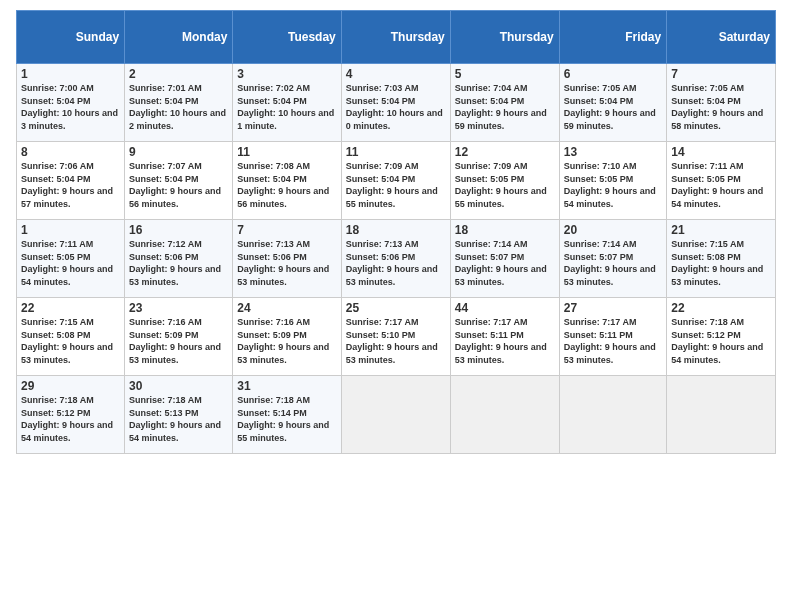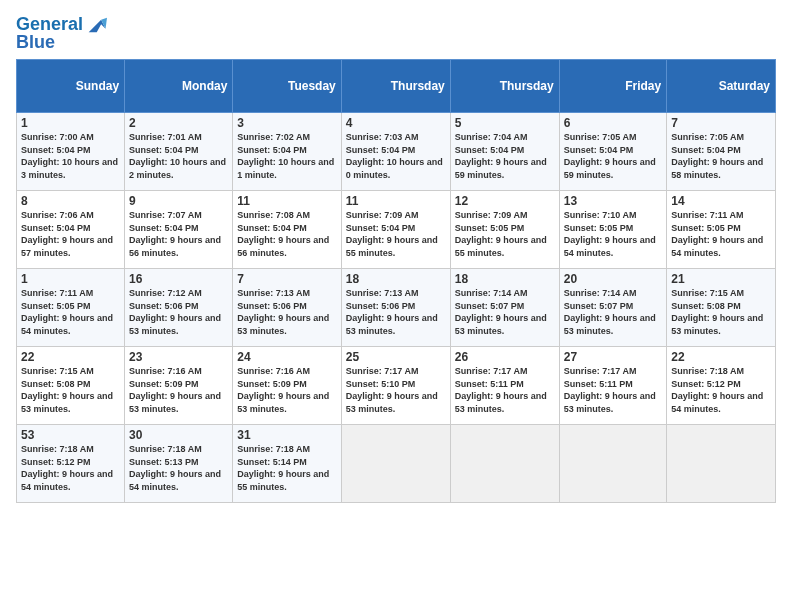--- a/index.html
+++ b/index.html
@@ -92,40 +92,20 @@
       font-weight: bold;
     }
     td.empty {
       background: #f0f0f0 !important;
     }
   </style>
 </head>
 <body>
 
 <div class="container">
-  <div class="header-row">
-    <div class="logo">
-      <div>
-        <div style="display:flex;align-items:center;">
-          <span class="logo-text">
-            <span class="logo-blue">General</span>
-          </span>
-          <svg class="logo-icon" viewBox="0 0 30 30">
-            <polygon points="5,25 22,8 28,20 22,14 16,25" fill="#2a6bb5"></polygon>
-            <polygon points="22,8 30,5 28,20" fill="#4a9fd5"></polygon>
-          </svg>
-        </div>
-        <div style="font-size:18px;font-weight:bold;color:#2a6bb5;margin-top:-4px;">Blue</div>
-      </div>
-    </div>
-    <div class="title-block">
-      <div class="month-title"></div>
-      <div class="location-title"></div>
-    </div>
-  </div>
 
   <table>
     <thead>
       <tr id="header-row">
           <th>Sunday</th>
           <th>Monday</th>
           <th>Tuesday</th>
           <th>Thursday</th>
           <th>Thursday</th>
           <th>Friday</th>
@@ -158,26 +138,26 @@
           <td><span class="day-num">18</span><span class="day-info">Sunrise: 7:13 AM<br>Sunset: 5:06 PM<br>Daylight: 9 hours and 53 minutes.</span></td>
           <td><span class="day-num">18</span><span class="day-info">Sunrise: 7:14 AM<br>Sunset: 5:07 PM<br>Daylight: 9 hours and 53 minutes.</span></td>
           <td><span class="day-num">20</span><span class="day-info">Sunrise: 7:14 AM<br>Sunset: 5:07 PM<br>Daylight: 9 hours and 53 minutes.</span></td>
           <td><span class="day-num">21</span><span class="day-info">Sunrise: 7:15 AM<br>Sunset: 5:08 PM<br>Daylight: 9 hours and 53 minutes.</span></td>
         </tr>
         <tr>
           <td><span class="day-num">22</span><span class="day-info">Sunrise: 7:15 AM<br>Sunset: 5:08 PM<br>Daylight: 9 hours and 53 minutes.</span></td>
           <td><span class="day-num">23</span><span class="day-info">Sunrise: 7:16 AM<br>Sunset: 5:09 PM<br>Daylight: 9 hours and 53 minutes.</span></td>
           <td><span class="day-num">24</span><span class="day-info">Sunrise: 7:16 AM<br>Sunset: 5:09 PM<br>Daylight: 9 hours and 53 minutes.</span></td>
           <td><span class="day-num">25</span><span class="day-info">Sunrise: 7:17 AM<br>Sunset: 5:10 PM<br>Daylight: 9 hours and 53 minutes.</span></td>
-          <td><span class="day-num">26</span><span class="day-info">Sunrise: 7:17 AM<br>Sunset: 5:11 PM<br>Daylight: 9 hours and 53 minutes.</span></td>
+          <td><span class="day-num">44</span><span class="day-info">Sunrise: 7:17 AM<br>Sunset: 5:11 PM<br>Daylight: 9 hours and 53 minutes.</span></td>
           <td><span class="day-num">27</span><span class="day-info">Sunrise: 7:17 AM<br>Sunset: 5:11 PM<br>Daylight: 9 hours and 53 minutes.</span></td>
           <td><span class="day-num">22</span><span class="day-info">Sunrise: 7:18 AM<br>Sunset: 5:12 PM<br>Daylight: 9 hours and 54 minutes.</span></td>
         </tr>
         <tr>
-          <td><span class="day-num">53</span><span class="day-info">Sunrise: 7:18 AM<br>Sunset: 5:12 PM<br>Daylight: 9 hours and 54 minutes.</span></td>
+          <td><span class="day-num">29</span><span class="day-info">Sunrise: 7:18 AM<br>Sunset: 5:12 PM<br>Daylight: 9 hours and 54 minutes.</span></td>
           <td><span class="day-num">30</span><span class="day-info">Sunrise: 7:18 AM<br>Sunset: 5:13 PM<br>Daylight: 9 hours and 54 minutes.</span></td>
           <td><span class="day-num">31</span><span class="day-info">Sunrise: 7:18 AM<br>Sunset: 5:14 PM<br>Daylight: 9 hours and 55 minutes.</span></td>
           <td class="empty"></td>
           <td class="empty"></td>
           <td class="empty"></td>
           <td class="empty"></td>
         </tr>
       </tbody>
   </table>
 </div>

